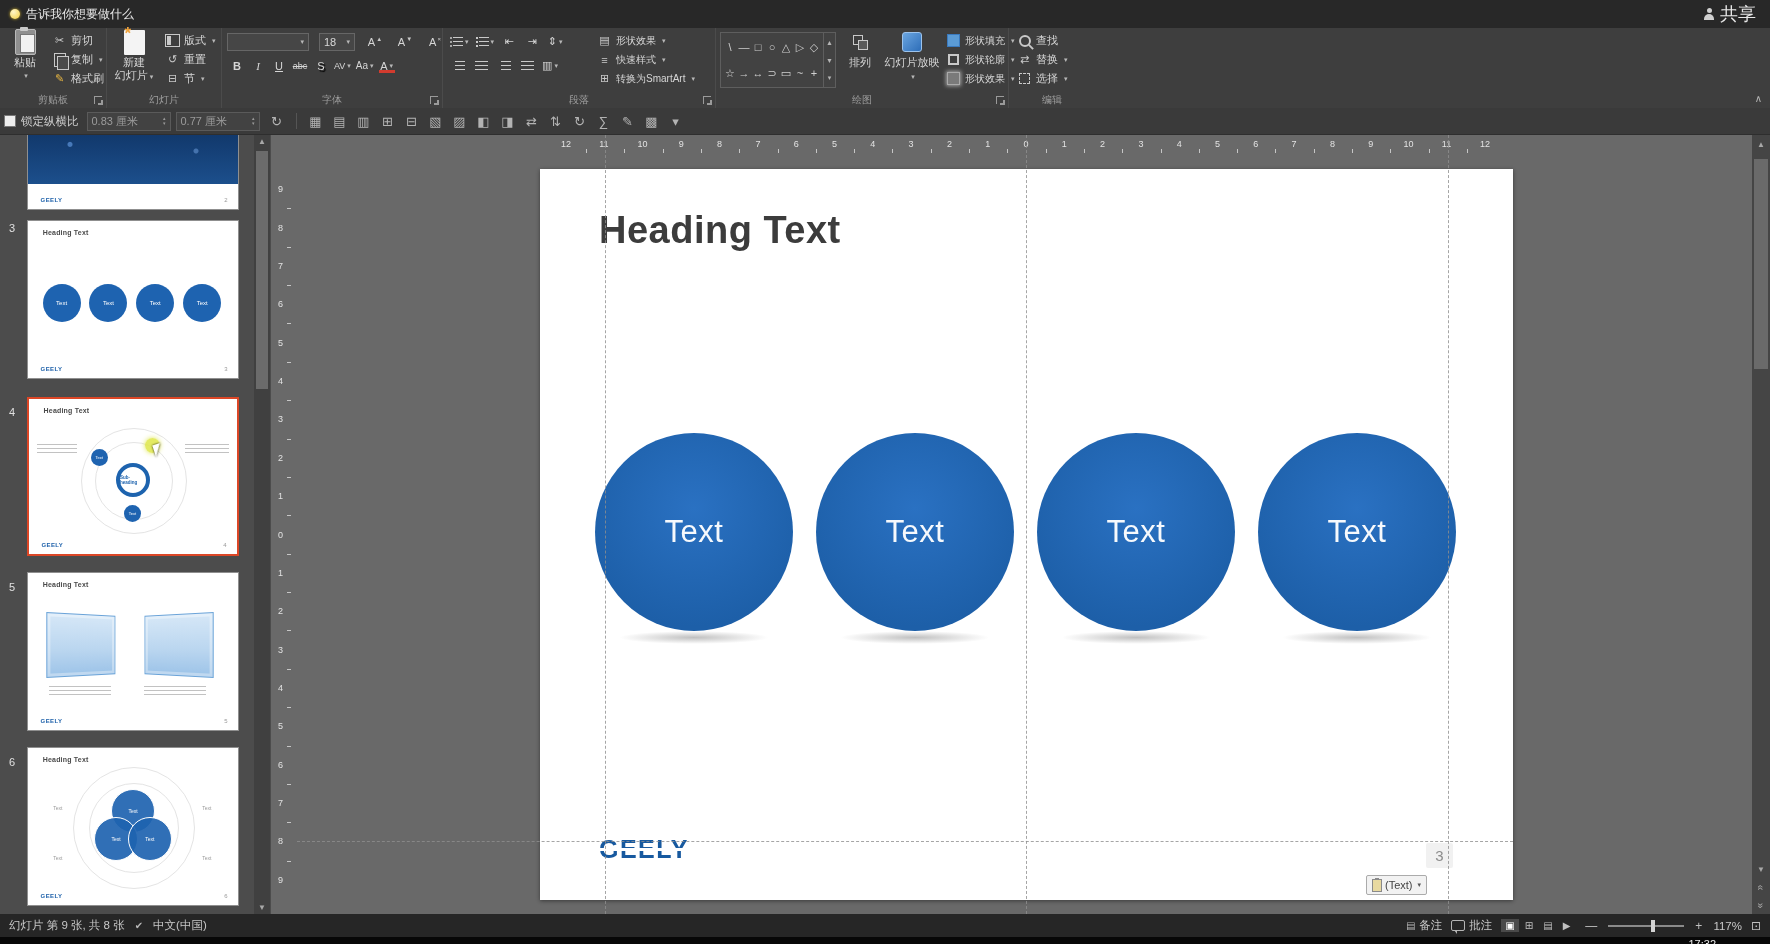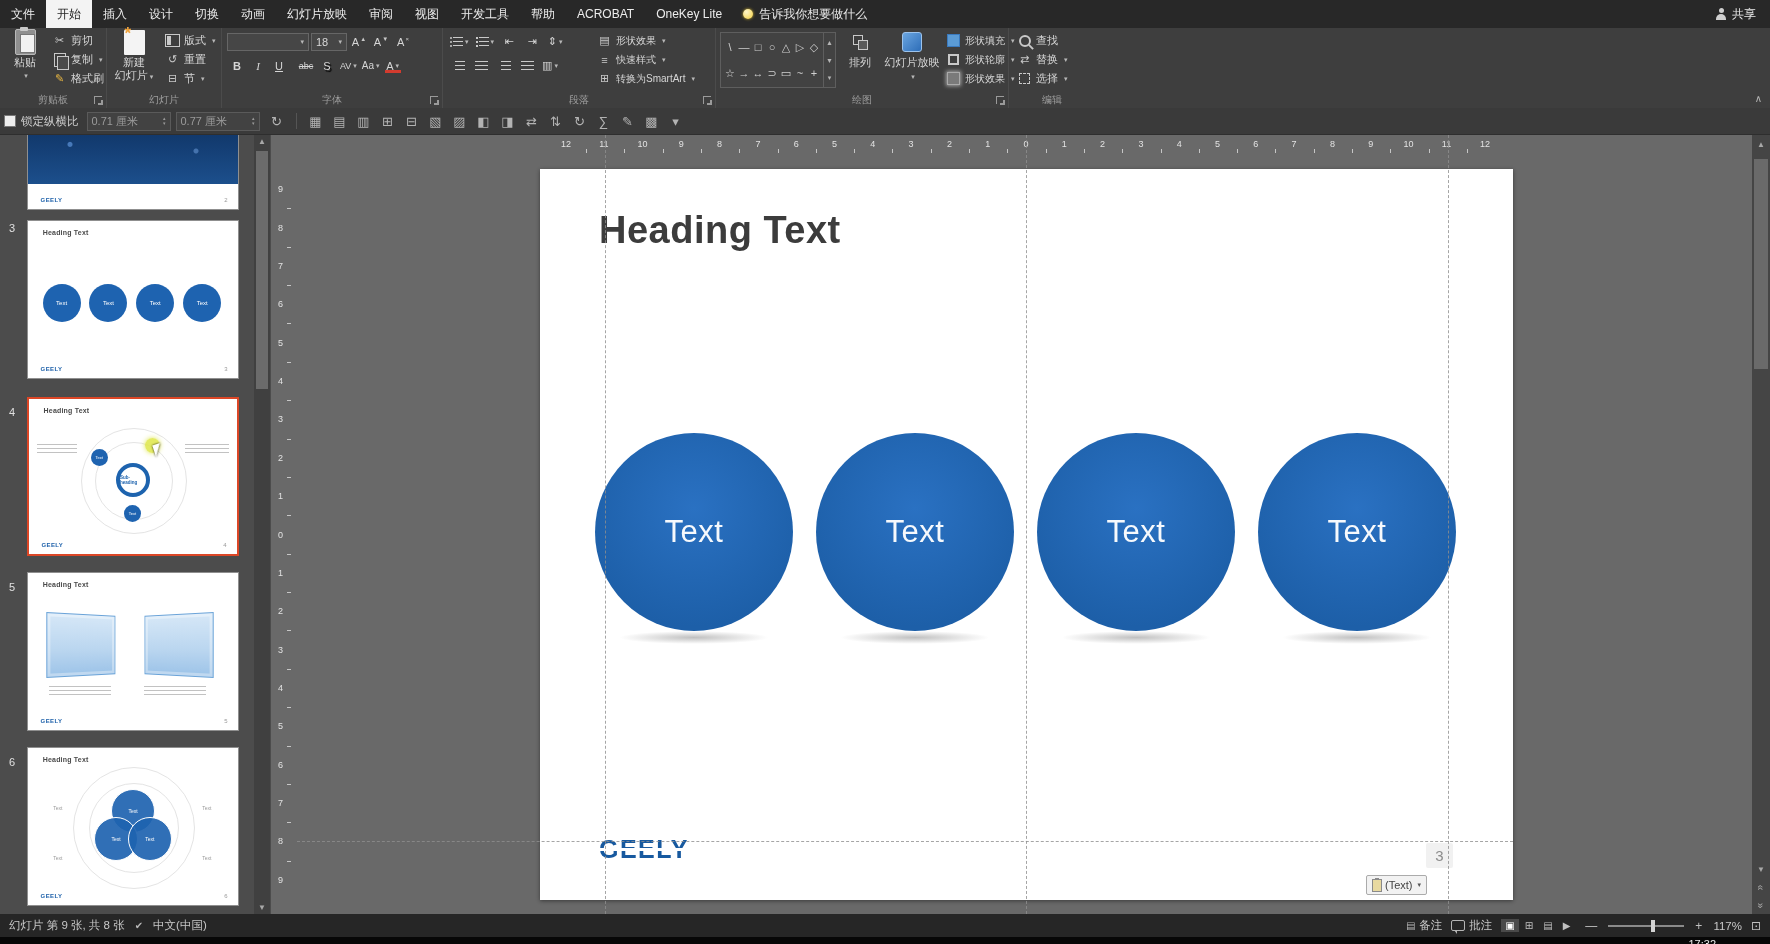--- a/index.html
+++ b/index.html
@@ -7,21 +7,21 @@
        font-family:"Liberation Sans","DejaVu Sans",sans-serif;-webkit-font-smoothing:antialiased;}
   .app{position:relative;width:1770px;height:944px;}
 
   
   .menubar{position:absolute;top:0;left:0;right:0;height:28px;background:#282828;display:flex;align-items:center;}
   .tabs{display:flex;height:28px;align-items:stretch;}
   .tab{display:flex;align-items:center;padding:0 11px;font-size:12px;color:#ededed;cursor:default;white-space:nowrap;}
   .tab.active{background:#f3f3f3;color:#262626;}
   .tellme{display:flex;align-items:center;margin-left:10px;font-size:12px;color:#e8e8e8;white-space:nowrap;}
   .bulb{width:10px;height:10px;border-radius:50%;background:radial-gradient(circle at 35% 30%,#fff6c9,#f4d03f);display:inline-block;margin-right:6px;box-shadow:0 0 3px #d9b82c;}
-  .share{margin-left:auto;margin-right:14px;display:flex;align-items:center;gap:5px;font-size:12px;color:#e8e8e8;}
+  .share{margin-left:auto;margin-right:14px;display:flex;align-items:center;gap:5px;font-size:18px;color:#e8e8e8;}
   .person{width:12px;height:12px;display:inline-block;position:relative;}
   .person::before{content:"";position:absolute;left:3.5px;top:0;width:5px;height:5px;border-radius:50%;background:#d0d0d0;}
   .person::after{content:"";position:absolute;left:1px;top:6px;width:10px;height:6px;border-radius:5px 5px 0 0;background:#d0d0d0;}
 
   
   .ribbon{position:absolute;top:28px;left:0;right:0;height:80px;background:#3e3e3e;border-bottom:1px solid #2a2a2a;display:flex;}
   .rgroup{position:relative;height:100%;flex:0 0 auto;border-right:1px solid #4b4b4b;}
   .glabel{position:absolute;bottom:1px;left:0;right:0;text-align:center;font-size:10px;color:#9e9e9e;pointer-events:none;}
   .launcher{position:absolute;right:4px;bottom:4px;width:7px;height:7px;border-left:1px solid #9a9a9a;border-top:1px solid #9a9a9a;}
   .launcher::after{content:"";position:absolute;right:-1px;bottom:-1px;width:3px;height:3px;border-right:2px solid #9a9a9a;border-bottom:2px solid #9a9a9a;}
@@ -31,21 +31,21 @@
   .sbtn{display:flex;align-items:center;height:19px;gap:4px;color:#d6d6d6;font-size:11px;padding:0 2px;white-space:nowrap;}
   .sbtn.tight{font-size:10px;}
   .sic{width:15px;flex:0 0 15px;text-align:center;font-size:11px;color:#c9c9c9;display:inline-flex;align-items:center;justify-content:center;}
   .dd{font-size:7px;color:#b8b8b8;margin-left:2px;}
   .combo{background:#464646;border:1px solid #666;height:18px;font-size:11px;color:#d8d8d8;display:inline-flex;align-items:center;padding:0 4px;box-sizing:border-box;}
   .mini{min-width:16px;height:17px;padding:0 2px;display:inline-flex;align-items:center;justify-content:center;font-size:11px;color:#d6d6d6;}
   .sup{font-size:6px;color:#c9c9c9;margin-left:1px;align-self:flex-start;margin-top:2px;}
   .b{font-weight:700;}
   .i{font-style:italic;font-family:"Liberation Serif",serif;}
   .u{text-decoration:underline;}
-  .strike{text-decoration:line-through;font-size:9px;margin-left:6px;}
+  .strike{text-decoration:line-through;font-size:9px;}
   .shadow{text-shadow:1.5px 1.5px 1px #000;}
   .colA{position:relative;}
   .colA::after{content:"";position:absolute;left:2px;right:2px;bottom:1px;height:3px;background:#d23b2e;}
   .ln{position:relative;width:13px;height:9px;display:inline-block;}
   .ln::after{content:"";position:absolute;right:0;top:0;width:10px;height:1px;background:#c9c9c9;box-shadow:0 4px 0 #c9c9c9,0 8px 0 #c9c9c9;}
   .ln.bul::before{content:"";position:absolute;left:0;top:0;width:2px;height:2px;border-radius:50%;background:#c9c9c9;box-shadow:0 4px 0 #c9c9c9,0 8px 0 #c9c9c9;}
   .ln.num::before{content:"";position:absolute;left:0;top:0;width:2px;height:2px;background:#c9c9c9;box-shadow:0 4px 0 #c9c9c9,0 8px 0 #c9c9c9;}
   .ln.full::after{width:13px;}
   
   .ic-clipboard{width:19px;height:24px;border:1.5px solid #b9b9b9;border-radius:2px;background:#8f8f8f;position:relative;}
@@ -167,35 +167,20 @@
   
   .taskstrip{position:absolute;top:937px;left:0;right:0;height:7px;background:#070707;overflow:hidden;}
   .clock{position:absolute;right:54px;top:1px;font-size:11px;color:#e8e8e8;}
 </style>
 </head>
 <body>
 
 <div class="app">
 
   <div class="menubar">
-    <div class="tabs">
-        <span class="tab">文件</span>
-        <span class="tab active">开始</span>
-        <span class="tab">插入</span>
-        <span class="tab">设计</span>
-        <span class="tab">切换</span>
-        <span class="tab">动画</span>
-        <span class="tab">幻灯片放映</span>
-        <span class="tab">审阅</span>
-        <span class="tab">视图</span>
-        <span class="tab">开发工具</span>
-        <span class="tab">帮助</span>
-        <span class="tab">ACROBAT</span>
-        <span class="tab">OneKey Lite</span>
-      </div>
     <span class="tellme">
       <span class="bulb"></span>
       <span>告诉我你想要做什么</span>
     </span>
     <span class="share">
       <span class="person"></span>
       <span>共享</span>
     </span>
   </div>
 
@@ -253,21 +238,21 @@
         <div class="sbtn">
             <span class="sic">⊟</span>
             <span>节</span>
             <span class="dd">▾</span>
           </div>
       </div>
       <span class="glabel">幻灯片</span>
     </div>
 
     <div class="rgroup" style="width:220px">
-      <div style="position:absolute;left:5px;top:5px;display:flex;gap:2px;align-items:center;">
+      <div style="position:absolute;left:5px;top:5px;display:flex;gap:10px;align-items:center;">
         <span class="combo" style="width:82px">
             <span></span>
             <span class="dd" style="margin-left:auto">▾</span>
           </span>
         <span class="combo" style="width:36px">
             <span>18</span>
             <span class="dd" style="margin-left:auto">▾</span>
           </span>
         <span class="mini">A<span class="sup">▲</span></span>
         <span class="mini">A<span class="sup">▼</span></span>
@@ -433,21 +418,21 @@
       <span class="glabel">编辑</span>
     </div>
 
     <span class="collapse">∧</span>
   </div>
 
   <div class="toolbar2">
     <span class="chk"></span>
     <span class="t2label">锁定纵横比</span>
     <span class="t2field">
-        <span>0.71 厘米</span>
+        <span>0.83 厘米</span>
         <span class="spin">
           <span>▴</span>
           <span>▾</span>
         </span>
       </span>
     <span class="t2field">
         <span>0.77 厘米</span>
         <span class="spin">
           <span>▴</span>
           <span>▾</span>

